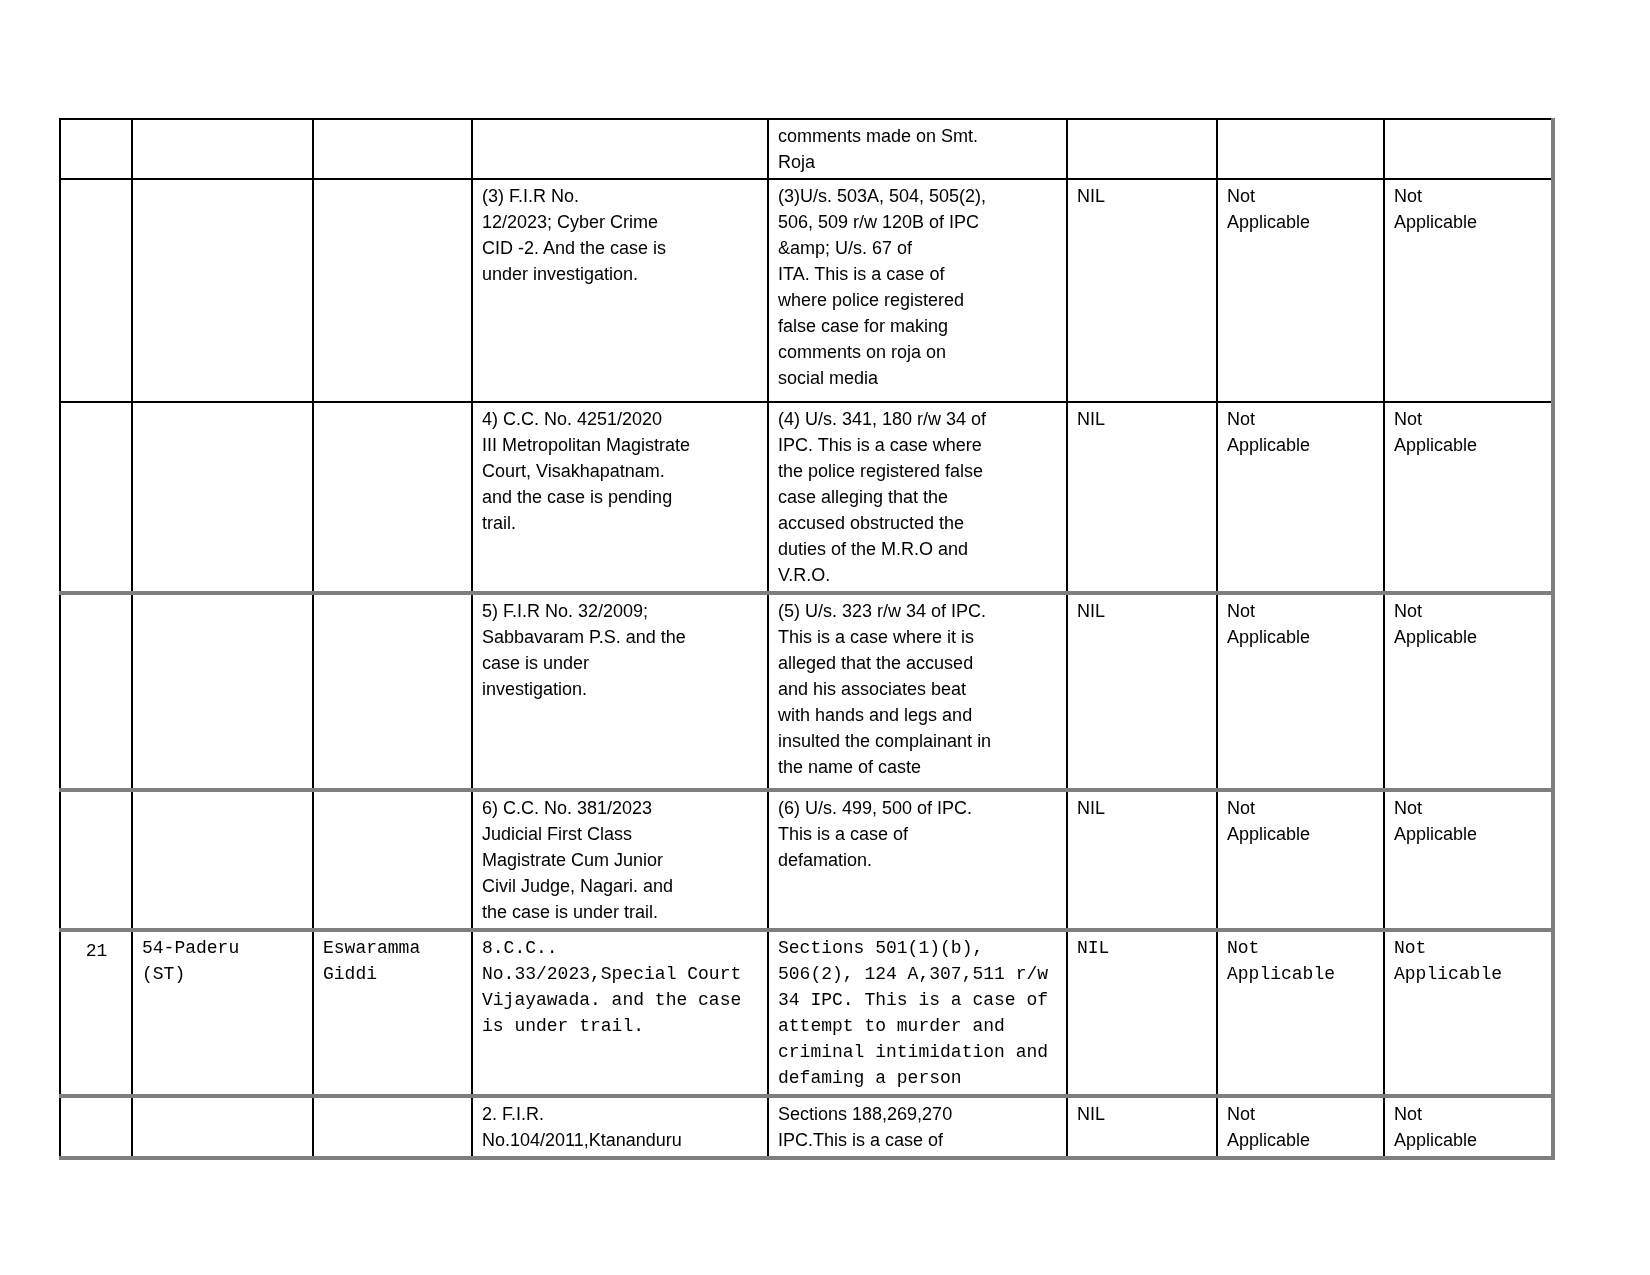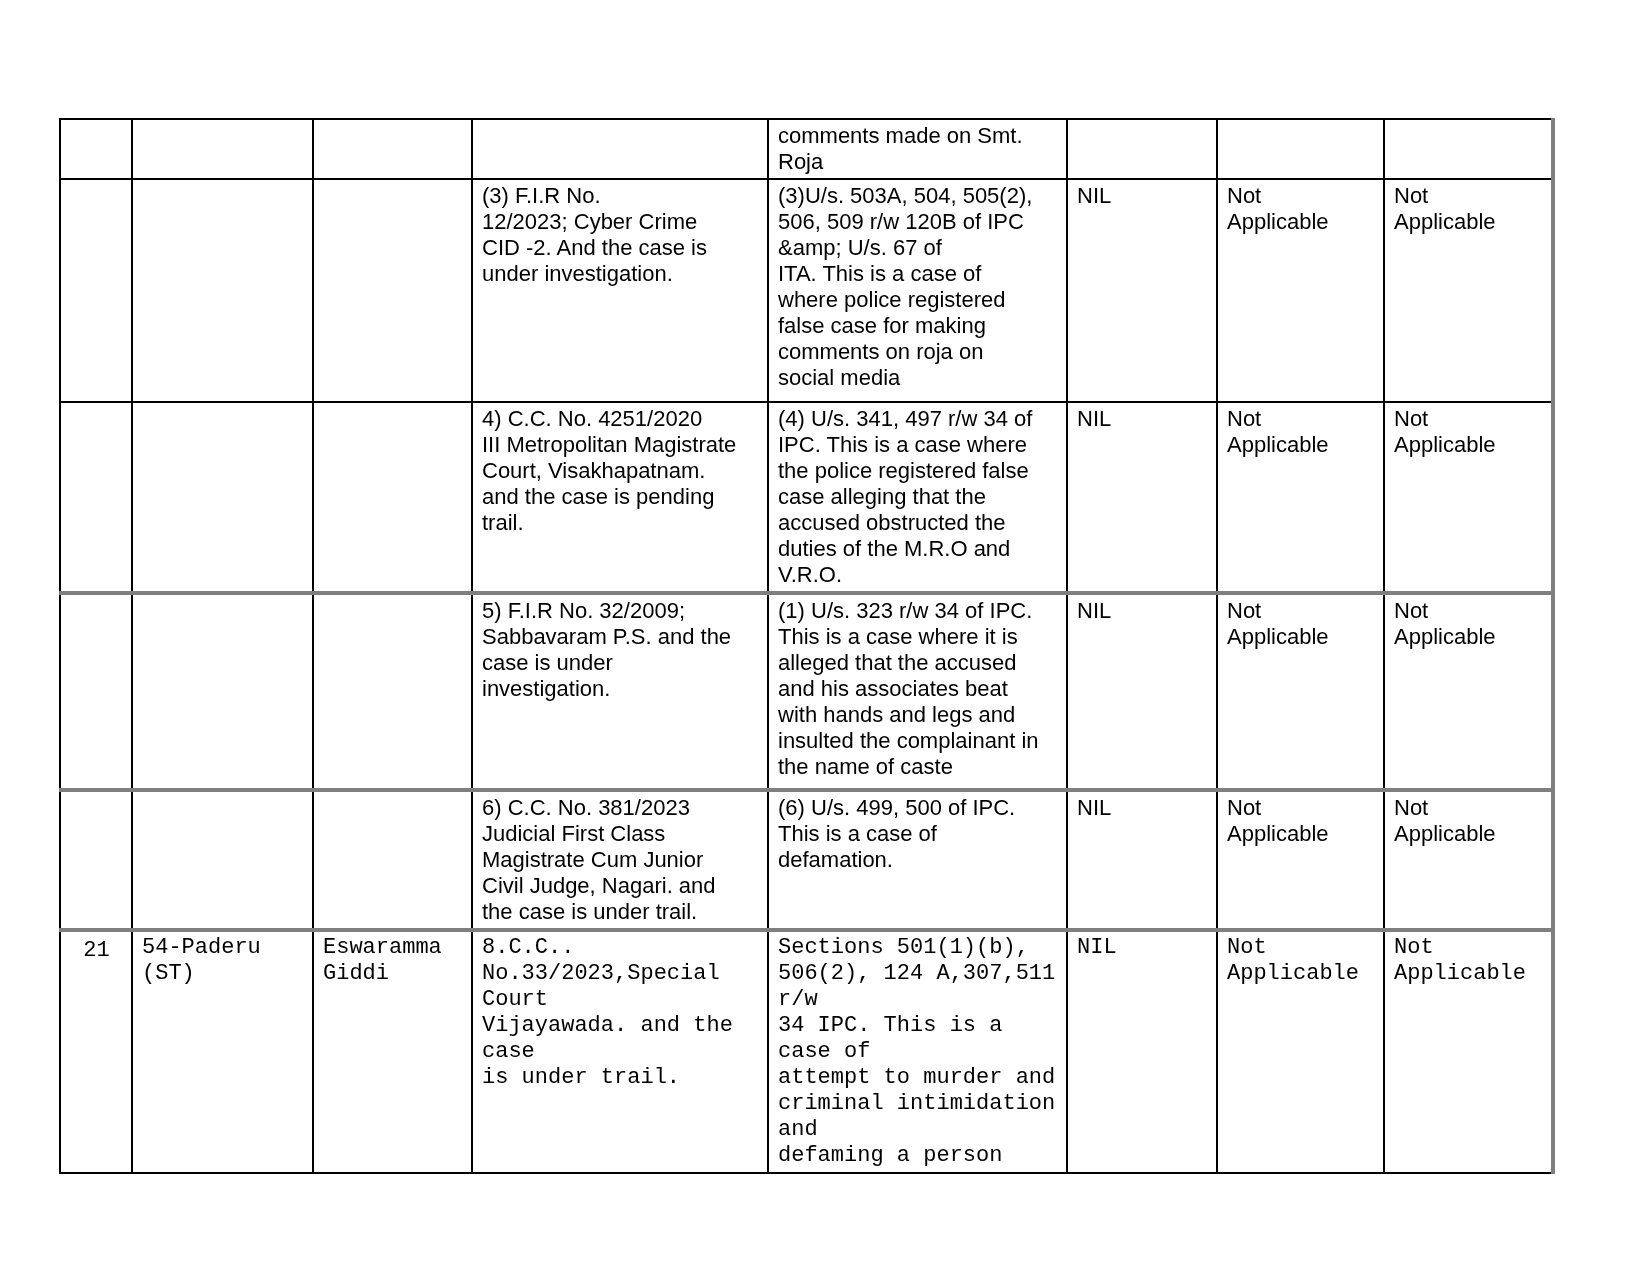--- a/index.html
+++ b/index.html
@@ -20,21 +20,21 @@
     left: 59px;
     top: 118px;
     width: 1493px;
     border-collapse: collapse;
     table-layout: fixed;
   }
   .case-table td {
     border: 2px solid #000000;
     vertical-align: top;
     padding: 3px 8px 3px 9px;
-    font-size: 22px;
+    font-size: 18px;
     line-height: 26px;
     white-space: pre-wrap;
     overflow: hidden;
     word-wrap: break-word;
   }
   
   col.c0 { width: 72px; }
   col.c1 { width: 181px; }
   col.c2 { width: 159px; }
   col.c3 { width: 296px; }
@@ -108,42 +108,42 @@
       </tr>
       <tr class="r2">
         <td class="serial"></td>
         <td></td>
         <td></td>
         <td>4) C.C. No. 4251/2020
 III Metropolitan Magistrate
 Court, Visakhapatnam.
 and the case is pending
 trail.</td>
-        <td>(4) U/s. 341, 497 r/w 34 of
+        <td>(4) U/s. 341, 180 r/w 34 of
 IPC. This is a case where
 the police registered false
 case alleging that the
 accused obstructed the
 duties of the M.R.O and
 V.R.O.</td>
         <td>NIL</td>
         <td>Not
 Applicable</td>
         <td>Not
 Applicable</td>
       </tr>
       <tr class="r3 page-break">
         <td class="serial"></td>
         <td></td>
         <td></td>
         <td>5) F.I.R No. 32/2009;
 Sabbavaram P.S. and the
 case is under
 investigation.</td>
-        <td>(1) U/s. 323 r/w 34 of IPC.
+        <td>(5) U/s. 323 r/w 34 of IPC.
 This is a case where it is
 alleged that the accused
 and his associates beat
 with hands and legs and
 insulted the complainant in
 the name of caste</td>
         <td>NIL</td>
         <td>Not
 Applicable</td>
         <td>Not
@@ -182,15 +182,29 @@
 34 IPC. This is a case of
 attempt to murder and
 criminal intimidation and
 defaming a person</td>
         <td>NIL</td>
         <td>Not
 Applicable</td>
         <td>Not
 Applicable</td>
       </tr>
+      <tr class="r6 page-break">
+        <td class="serial"></td>
+        <td></td>
+        <td></td>
+        <td>2. F.I.R.
+No.104/2011,Ktananduru</td>
+        <td>Sections 188,269,270
+IPC.This is a case of</td>
+        <td>NIL</td>
+        <td>Not
+Applicable</td>
+        <td>Not
+Applicable</td>
+      </tr>
     </tbody>
   </table>
 </div>
 
 </body></html>

